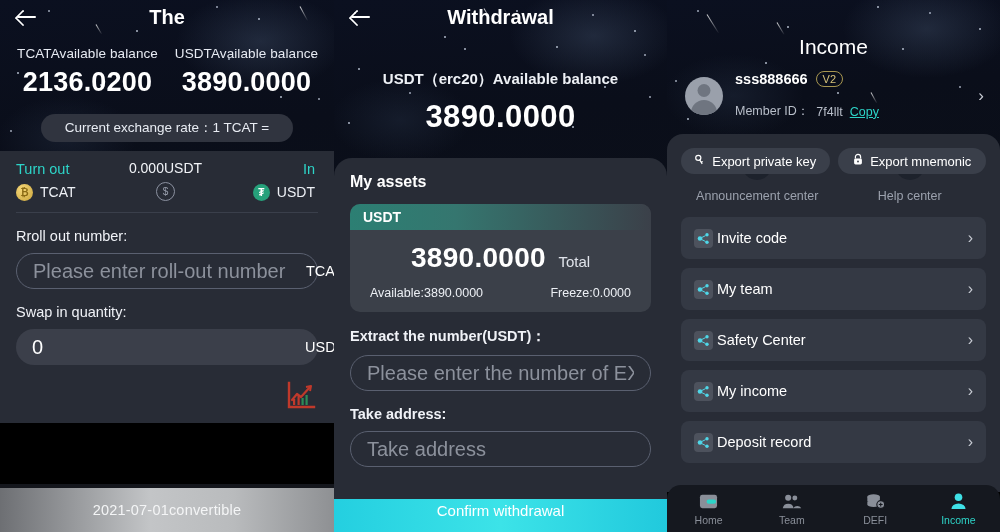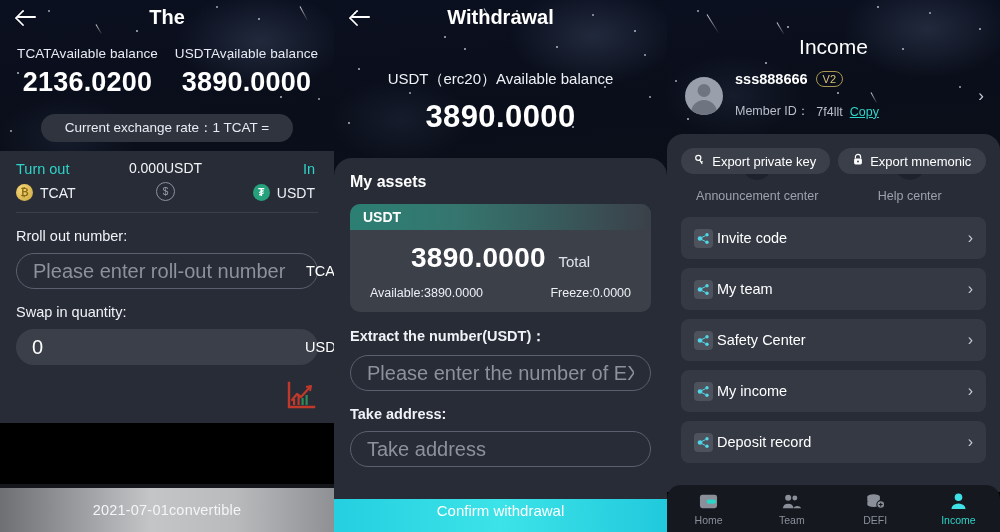--- a/index.html
+++ b/index.html
@@ -46,21 +46,21 @@
   .bal-lbl { color:#e6eaf2; font-size:13.5px; letter-spacing:.1px;}
   .bal-val { color:#fff; font-size:27px; font-weight:bold; margin-top:6px; letter-spacing:.2px;}
 
   .rate-pill {
     position:relative; z-index:3; margin:16px auto 0; width:252px; height:28px;
     background:#30343f; border-radius:14px; display:flex; align-items:center; justify-content:center;
     color:#e8ecf3; font-size:13.5px;
   }
 
   .p1-body { position:relative; z-index:2; margin-top:9px; background:#282c36; height:272px; padding:0 16px; }
-  .swap-row { display:flex; align-items:flex-end; padding-top:9px; }
+  .swap-row { display:flex; align-items:center; padding-top:9px; }
   .swap-side { width:33%; }
   .swap-side.mid { text-align:center; }
   .swap-side.right { text-align:right; }
   .swap-dir { color:#2dd4c8; font-size:14.5px; font-weight:500;}
   .swap-amt { color:#f2f4f8; font-size:14px; text-align:center;}
   .coin-line { display:flex; align-items:center; gap:7px; margin-top:7px; }
   .coin-line.right { justify-content:flex-end; }
   .coin-line.mid { justify-content:center; margin-top:6px;}
   .coin { width:17px; height:17px; border-radius:50%; flex:0 0 auto; position:relative;
           font-size:10px; line-height:17px; text-align:center; font-weight:bold; color:#fff;}
@@ -88,21 +88,21 @@
   .p1-bottom {
     position:absolute; left:0; bottom:0; width:100%; height:44px;
     background: linear-gradient(90deg, #6d6f73 0%, #c3c5c7 45%, #b9bbbd 70%, #8e9093 100%);
     display:flex; align-items:center; justify-content:center;
     color:#f4f5f6; font-size:14.5px; letter-spacing:.2px;
   }
   .p1-bottom-top { position:absolute; left:0; bottom:44px; width:100%; height:4px; background:#14161c;}
 
   
   .p2 .starfield { height: 200px; }
-  .p2-balcap { position:relative; z-index:3; margin-top:36px; text-align:center; color:#eef1f6; font-size:15px;}
+  .p2-balcap { position:relative; z-index:3; margin-top:36px; text-align:center; color:#eef1f6; font-size:15px;font-weight:bold;}
   .p2-balval { position:relative; z-index:3; margin-top:10px; text-align:center; color:#fff; font-size:31px; font-weight:bold; letter-spacing:.4px;}
   .p2-body { position:relative; z-index:2; margin-top:23px; background:#282c36;
              border-radius:18px 18px 0 0; height:341px; padding:0 16px; }
   .p2-assets { color:#fff; font-size:16px; font-weight:bold; padding-top:15px; }
   .usdt-card { margin-top:13px; border-radius:10px; overflow:hidden; background:#3b4049; }
   .usdt-card-hd {
     height:26px; display:flex; align-items:center; padding:0 13px;
     background:linear-gradient(90deg, #2c7f73 0%, #35766f 35%, #3b4049 100%);
     color:#fff; font-size:14px; font-weight:bold;
   }

